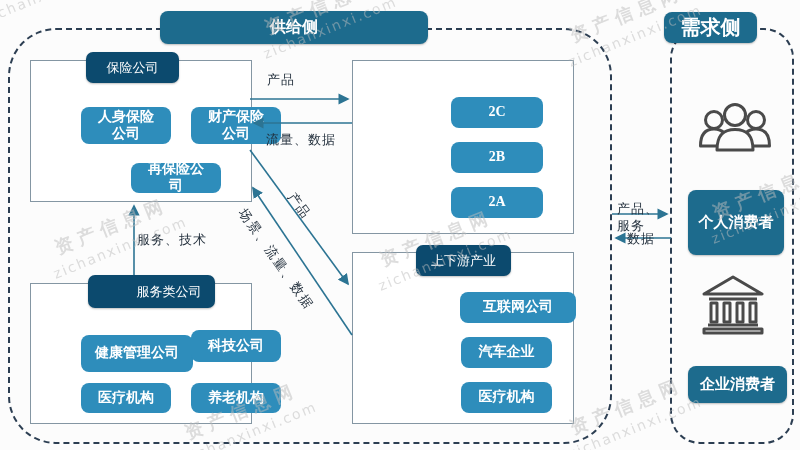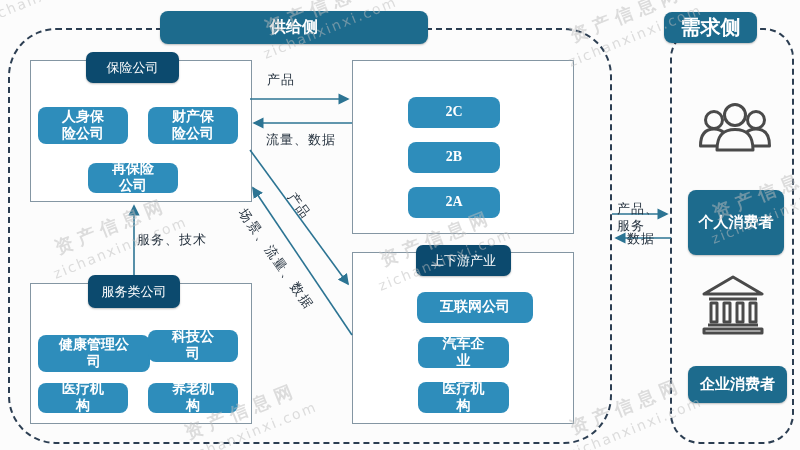--- a/index.html
+++ b/index.html
@@ -15,21 +15,21 @@
   }
   .gbox{position:absolute;background:#fff;border:1px solid #8496a3;z-index:2;}
   .ghdr{
     position:absolute;background:#0c4a6e;color:#fff;font-weight:normal;font-size:13px;
     display:flex;align-items:center;justify-content:center;border-radius:7px;z-index:5;
     box-shadow:0 1px 2px rgba(0,0,0,0.25);
   }
   .btn{
     position:absolute;background:#2e8dbb;color:#fff;font-weight:bold;font-size:14px;
     display:flex;align-items:center;justify-content:center;text-align:center;
-    border-radius:8px;line-height:1.2;z-index:4;padding:2px 20px;box-sizing:border-box;
+    border-radius:8px;line-height:1.2;z-index:4;padding:2px 12px;box-sizing:border-box;margin-left:43px;
   }
   .lbl{position:absolute;color:#1f2c39;font-size:13px;letter-spacing:1px;z-index:5;white-space:nowrap;}
   .lbl.rot{transform-origin:left top;}
   .lbl.twoline{white-space:normal;line-height:1.3;}
   #arrow-layer{position:absolute;left:0;top:0;z-index:4;pointer-events:none;}
   .icon-wrap{position:absolute;z-index:4;}
   .wm{
     position:absolute;z-index:40;color:#bdbdbd;opacity:0.5;pointer-events:none;
     transform:rotate(-22deg);transform-origin:left top;text-align:center;line-height:1.5;
     font-family:"DejaVu Sans","Liberation Sans",sans-serif;white-space:nowrap;
@@ -53,21 +53,21 @@
   <div class="btn" style="left:38px;top:107px;width:90px;height:37px;">人身保险公司</div>
   <div class="btn" style="left:148px;top:107px;width:90px;height:37px;">财产保险公司</div>
   <div class="btn" style="left:88px;top:163px;width:90px;height:30px;">再保险公司</div>
 
   <div class="gbox" style="left:352px;top:60px;width:220px;height:172px;"></div>
   <div class="btn" style="left:408px;top:97px;width:92px;height:31px;">2C</div>
   <div class="btn" style="left:408px;top:142px;width:92px;height:31px;">2B</div>
   <div class="btn" style="left:408px;top:187px;width:92px;height:31px;">2A</div>
 
   <div class="gbox" style="left:30px;top:283px;width:220px;height:139px;"></div>
-  <div class="ghdr" style="left:88px;top:275px;width:92px;height:33px;">服务类公司</div>
+  <div class="ghdr" style="left:88px;top:275px;width:92px;height:33px;padding-left:35px;">服务类公司</div>
   <div class="btn" style="left:38px;top:335px;width:112px;height:37px;">健康管理公司</div>
   <div class="btn" style="left:148px;top:330px;width:90px;height:32px;">科技公司</div>
   <div class="btn" style="left:38px;top:383px;width:90px;height:30px;">医疗机构</div>
   <div class="btn" style="left:148px;top:383px;width:90px;height:30px;">养老机构</div>
 
   <div class="gbox" style="left:352px;top:252px;width:220px;height:170px;"></div>
   <div class="ghdr" style="left:416px;top:245px;width:95px;height:31px;">上下游产业</div>
   <div class="btn" style="left:417px;top:292px;width:116px;height:31px;">互联网公司</div>
   <div class="btn" style="left:418px;top:337px;width:91px;height:31px;">汽车企业</div>
   <div class="btn" style="left:418px;top:382px;width:91px;height:31px;">医疗机构</div>

